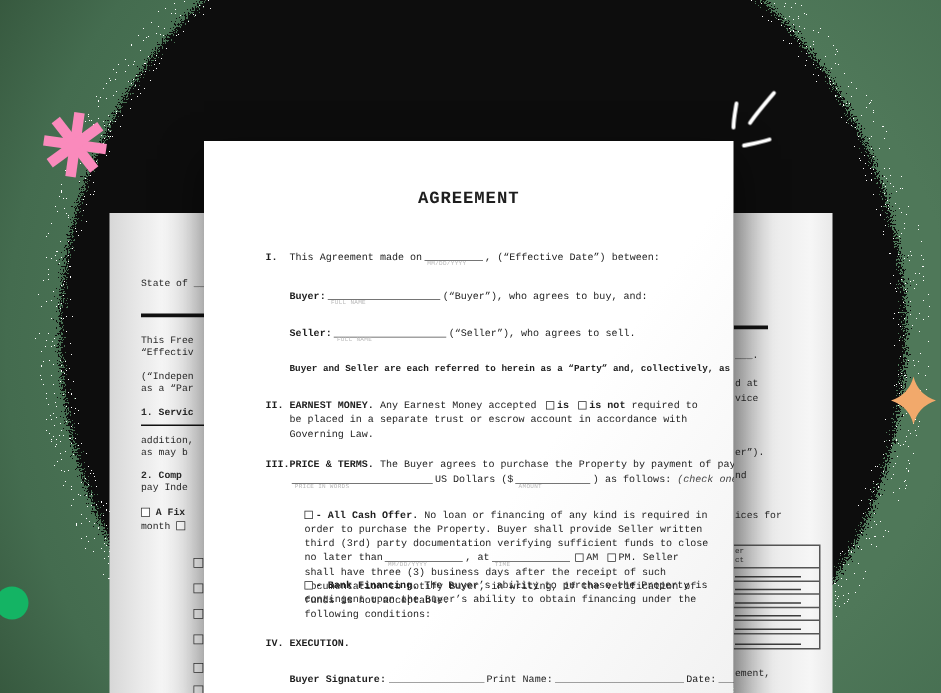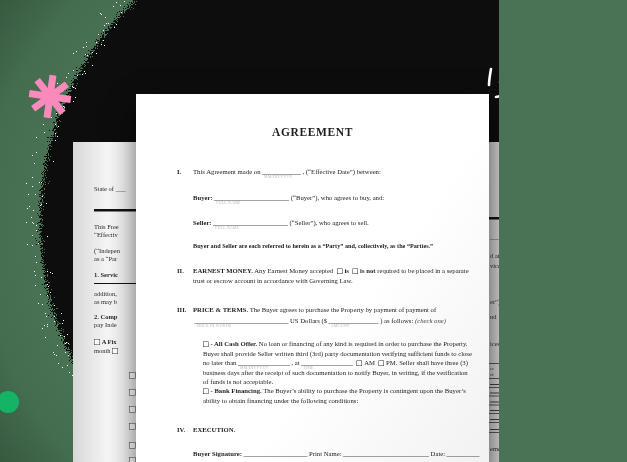--- a/index.html
+++ b/index.html
@@ -1,19 +1,19 @@
 <!DOCTYPE html>
 <html><head>
 <meta charset="utf-8">
 <style>
   html,body{margin:0;padding:0;background:#4A7356;}
   *{box-sizing:border-box;}
-  .stage{position:relative;width:499px;height:462px;overflow:hidden;
+  .stage{position:relative;width:627px;height:462px;overflow:hidden;
     background:radial-gradient(circle at 62% 50%, #4F7859 55%, #446C4F 85%, #37593F 100%);
-    font-family:Liberation Serif, serif;}
+    font-family:Liberation Mono, monospace;}
   .blob-svg{position:absolute;left:0;top:0;}
   .doc{position:absolute;overflow:hidden;}
   .inner2x{position:absolute;left:0;top:0;transform:scale(0.5);transform-origin:0 0;}
   
   .front-doc{left:136px;top:94px;width:353px;height:380px;
     background:linear-gradient(125deg,#ffffff 60%,#f1f1f1 100%);
     box-shadow:0 12px 26px rgba(0,0,0,0.55);}
   .fd{width:706px;height:800px;font-size:13.4px;line-height:19px;color:#1e1e1e;}
   .fd-title{position:absolute;top:64px;left:0;width:706px;text-align:center;
     font-size:23px;font-weight:bold;letter-spacing:1.2px;line-height:26px;}

